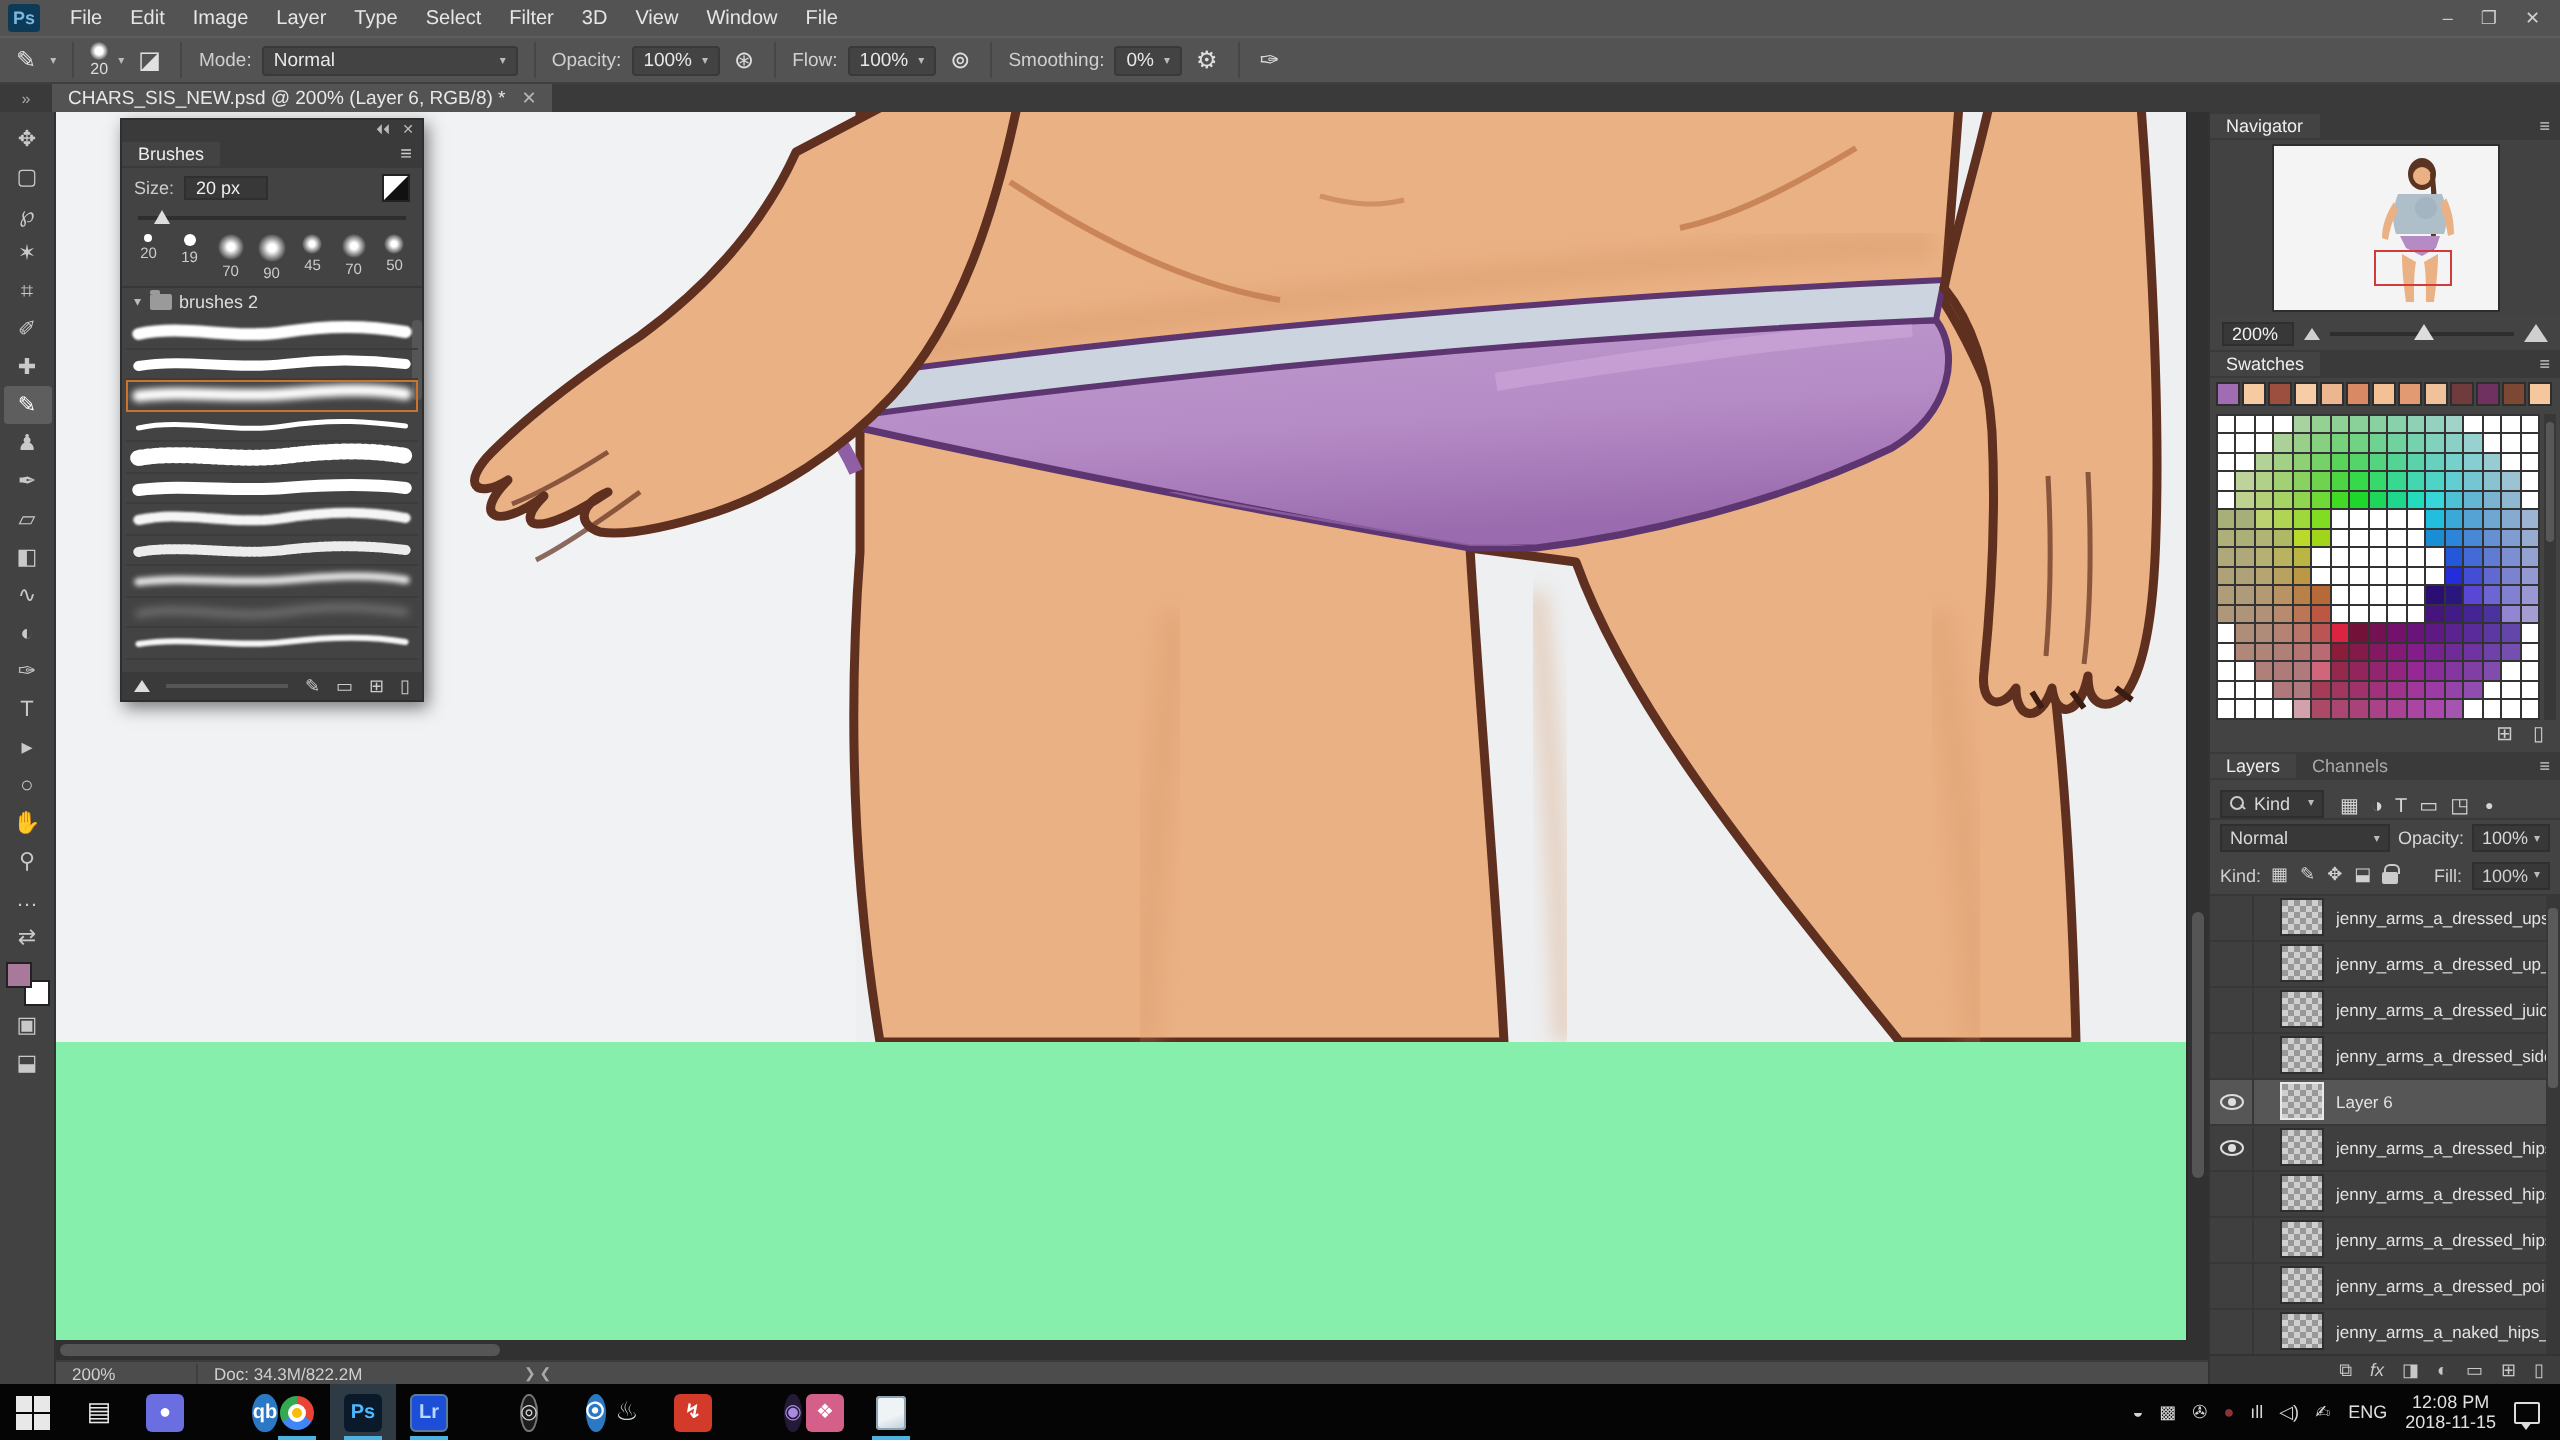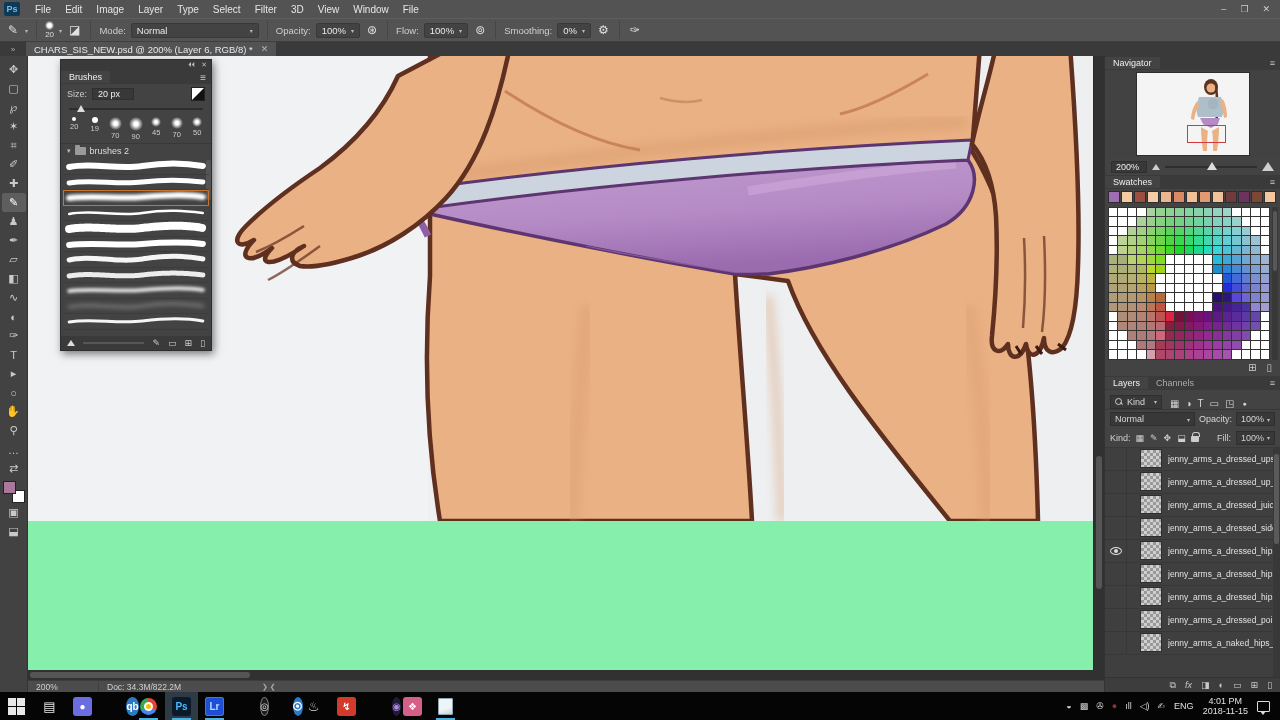--- a/index.html
+++ b/index.html
@@ -865,20 +865,27 @@
             <div class="ly-row">
               <div class="eyebox"></div>
               <div class="ly-thumb"></div>
               <span class="ly-name">jenny_arms_a_dressed_juice</span>
             </div>
             <div class="ly-row">
               <div class="eyebox"></div>
               <div class="ly-thumb"></div>
               <span class="ly-name">jenny_arms_a_dressed_sides ...</span>
             </div>
+            <div class="ly-row sel">
+              <div class="eyebox">
+                <span class="eye"></span>
+              </div>
+              <div class="ly-thumb"></div>
+              <span class="ly-name">Layer 6</span>
+            </div>
             <div class="ly-row">
               <div class="eyebox">
                 <span class="eye"></span>
               </div>
               <div class="ly-thumb"></div>
               <span class="ly-name">jenny_arms_a_dressed_hips _...</span>
             </div>
             <div class="ly-row">
               <div class="eyebox"></div>
               <div class="ly-thumb"></div>
@@ -970,18 +977,18 @@
         <span class="t-ico">◒</span>
         <span class="t-ico">▩</span>
         <span class="t-ico">✇</span>
         <span class="t-ico" style="color: rgb(138, 52, 56);">●</span>
         <span class="t-ico">ıll</span>
         <span class="t-ico">◁)</span>
         <span class="t-ico">✍</span>
       </span>
     <span class="eng">ENG</span>
     <div class="clock">
-      <div>4:01 PM</div>
+      <div>12:08 PM</div>
       <div>2018-11-15</div>
     </div>
     <div class="actioncenter"></div>
   </div>
 </div>
 
 </body></html>

